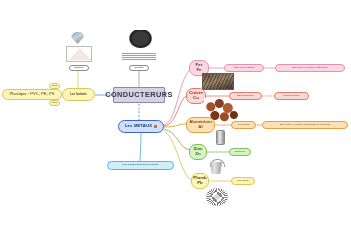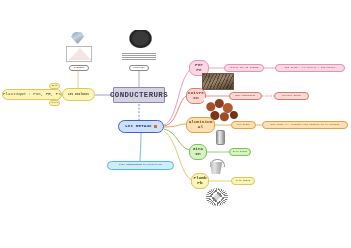--- a/index.html
+++ b/index.html
@@ -29,21 +29,20 @@
   .node {
     position: absolute;
     box-sizing: border-box;
     display: flex;
     align-items: center;
     justify-content: center;
     text-align: center;
     line-height: 1.08;
     white-space: nowrap;
     background: #fff;
-    font-family: Liberation Mono, monospace;
   }
 
   
   .root {
     border: 1px solid #8b86b5;
     background: #d5d2e4;
     border-radius: 1px;
     font-size: 7.4px;
     font-weight: bold;
     color: #3a3a4a;

